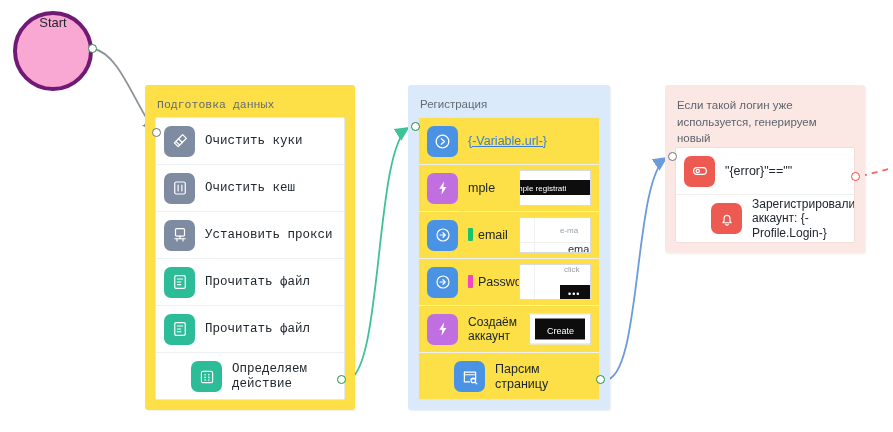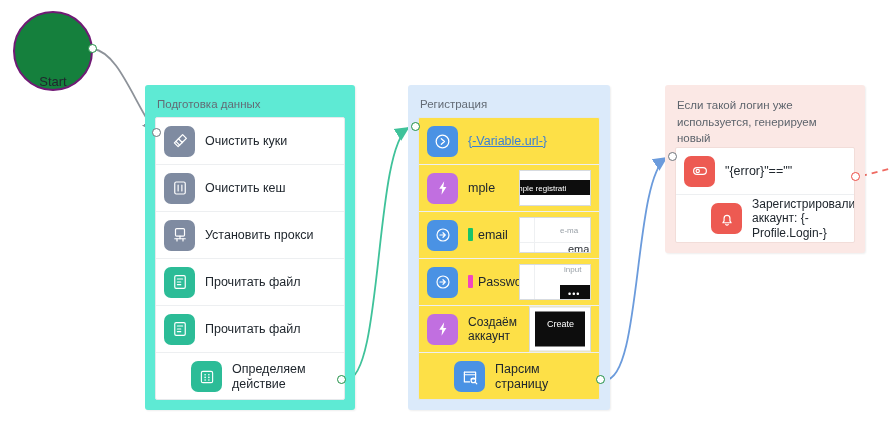--- a/index.html
+++ b/index.html
@@ -10,35 +10,35 @@
     overflow: hidden;
   }
   #canvas { position: relative; width: 893px; height: 432px; }
 
   svg.edges { position: absolute; left: 0; top: 0; width: 893px; height: 432px; pointer-events: none; }
 
   
   .start-node {
     position: absolute; left: 13px; top: 11px;
     width: 80px; height: 80px; border-radius: 50%;
-    background: #15803d; border: 2px solid #701a75;
-    display: flex; align-items: flex-end; justify-content: center;
+    background: #f9a8d4; border: 4px solid #701a75;
+    display: flex; align-items: flex-start; justify-content: center;
   }
   .start-node .lbl { font-size: 13px; color: #20272e; }
 
   
   .panel { position: absolute; border-radius: 3px; }
   .panel-title { font-size: 11.5px; color: #636b75; position: absolute; }
   .panel-body {
     position: absolute; left: 10px; right: 10px;
     background: #ffffff; border: 1px solid #e6e9ec; border-radius: 2px;
     overflow: hidden;
   }
 
-  .panel.grey  { background: #5eead4; box-shadow: 1px 1px 2px rgba(0,0,0,.07); }
+  .panel.grey  { background: #fde047; box-shadow: 1px 1px 2px rgba(0,0,0,.07); font-family: Liberation Mono, monospace; }
   .panel.blue  { background: #dbeafa; box-shadow: 1px 1px 2px rgba(0,0,0,.07); }
   .panel.pink  { background: #fbe8e5; box-shadow: 1px 1px 2px rgba(0,0,0,.07); }
 
   .panel.blue .panel-body { background:#fde047; border-color:#dfe7ee; }
   .panel.pink .panel-body { background:#fff; border-color:#f2ddd9; }
 
   
   .row {
     display: flex; align-items: center;
     height: 47px; padding: 0 8px;
@@ -250,34 +250,34 @@
           <svg width="18" height="18" viewBox="0 0 24 24" fill="none" stroke="#fff" stroke-width="1.6" stroke-linecap="round" stroke-linejoin="round">
             <circle cx="12" cy="12" r="8"></circle>
             <path d="M8 12 H14.5 M12 9 L15 12 L12 15"></path>
           </svg>
         </span>
         <span class="rlabel">
           <i class="tag pink"></i><span>Password</span>
         </span>
         <span class="thumb">
           <span class="vline" style="left:14px;"></span>
-          <span class="gtxt" style="left:44px;top:0px;">input</span>
+          <span class="gtxt" style="left:44px;top:0px;">click</span>
           <span class="strip" style="left:40px;top:20px;right:-6px;bottom:0;"></span>
           <span class="dots" style="left:48px;top:24px;">•••</span>
         </span>
       </div>
 
       <div class="row">
         <span class="ico purple">
           <svg width="18" height="18" viewBox="0 0 24 24" fill="#fff" stroke="none">
             <path d="M13.6 3 L7 13 h4 l-1 8 6.5-10.2 H12.4 Z"></path>
           </svg>
         </span>
         <span class="rlabel two" style="max-width:62px;">Создаём аккаунт</span>
-        <span class="thumb" style="width:62px;height:45px;">
+        <span class="thumb" style="width:62px;height:31px;">
           <span class="strip" style="left:5px;top:4px;right:5px;bottom:4px;"></span>
           <span class="txt" style="left:17px;top:11px;font-size:9px;">Create</span>
         </span>
       </div>
 
       <div class="row">
         <span class="ico blue">
           <svg width="18" height="18" viewBox="0 0 24 24" fill="none" stroke="#fff" stroke-width="1.6" stroke-linecap="round" stroke-linejoin="round">
             <path d="M4.5 5.5 h15 v9 h-6"></path>
             <path d="M4.5 5.5 v13 h7"></path>

